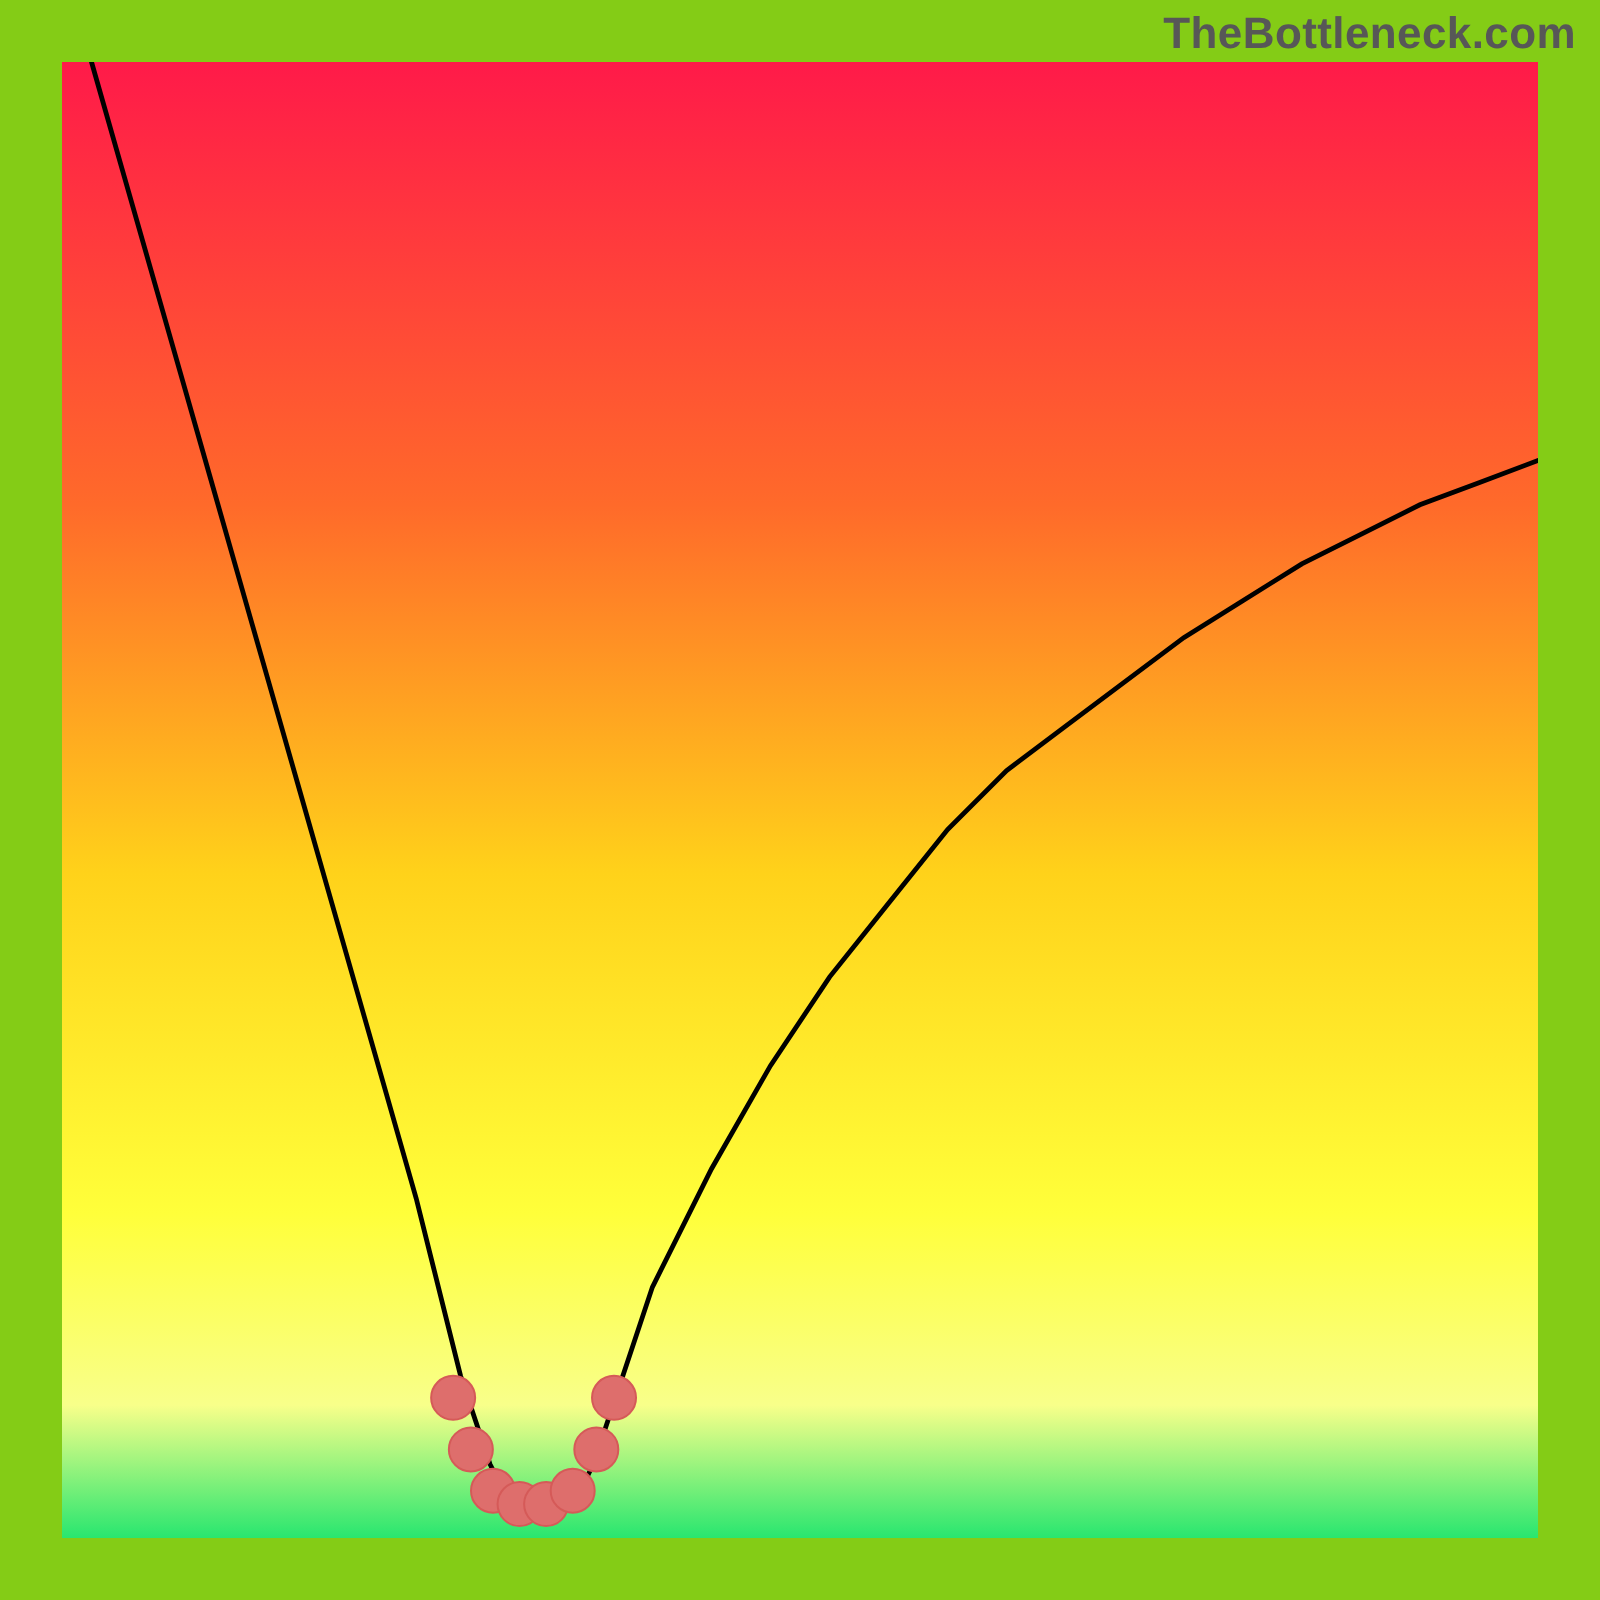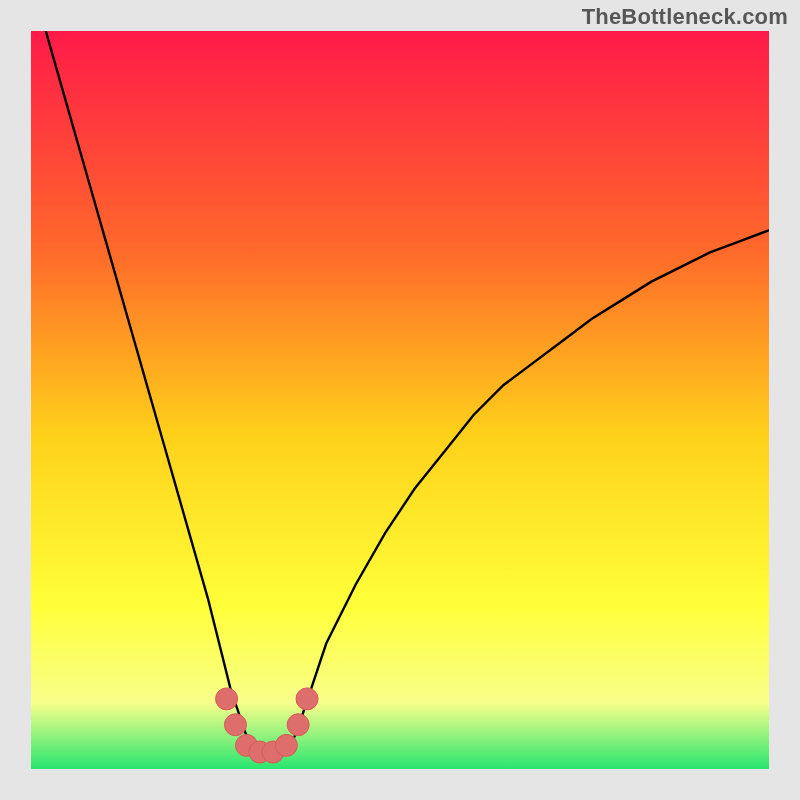--- a/index.html
+++ b/index.html
@@ -9,21 +9,21 @@
     height: 800px;
     background: #000;
     overflow: hidden;
   }
   .frame {
     position: absolute;
     left: 0;
     top: 0;
     width: 800px;
     height: 800px;
-    background: #e5e5e5;
+    background: #84cc16;
   }
   .plot {
     position: absolute;
     left: 31px;
     top: 31px;
     width: 738px;
     height: 738px;
     overflow: hidden;
   }
   .watermark {

